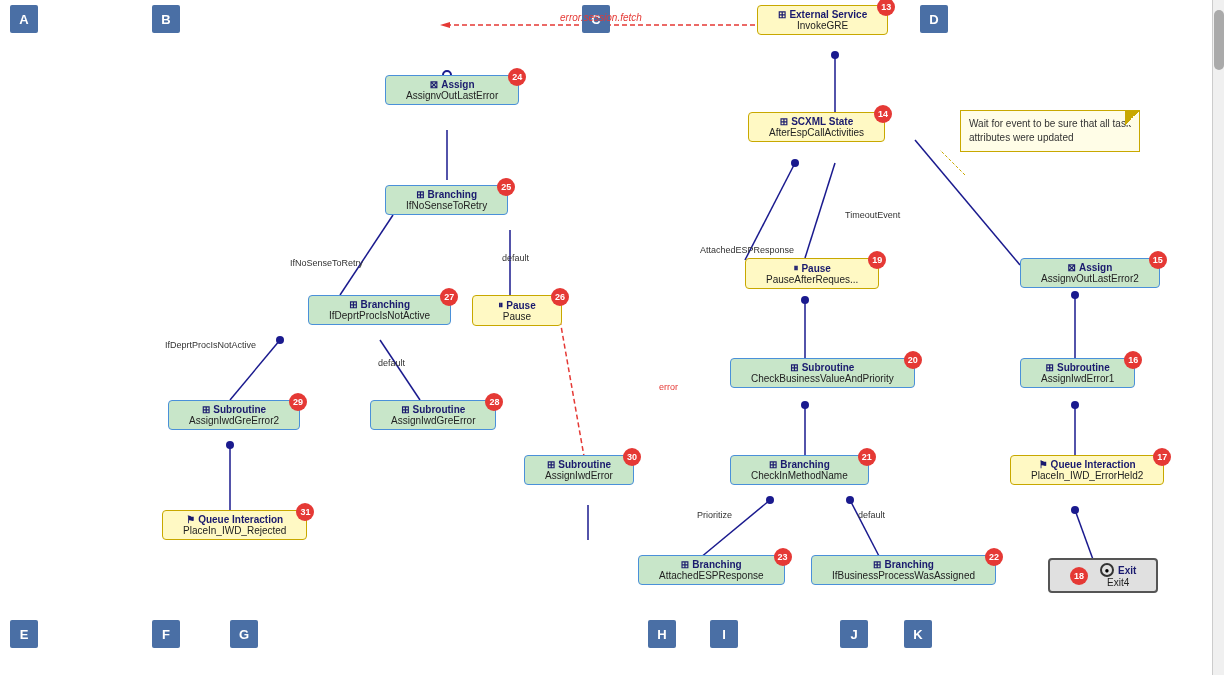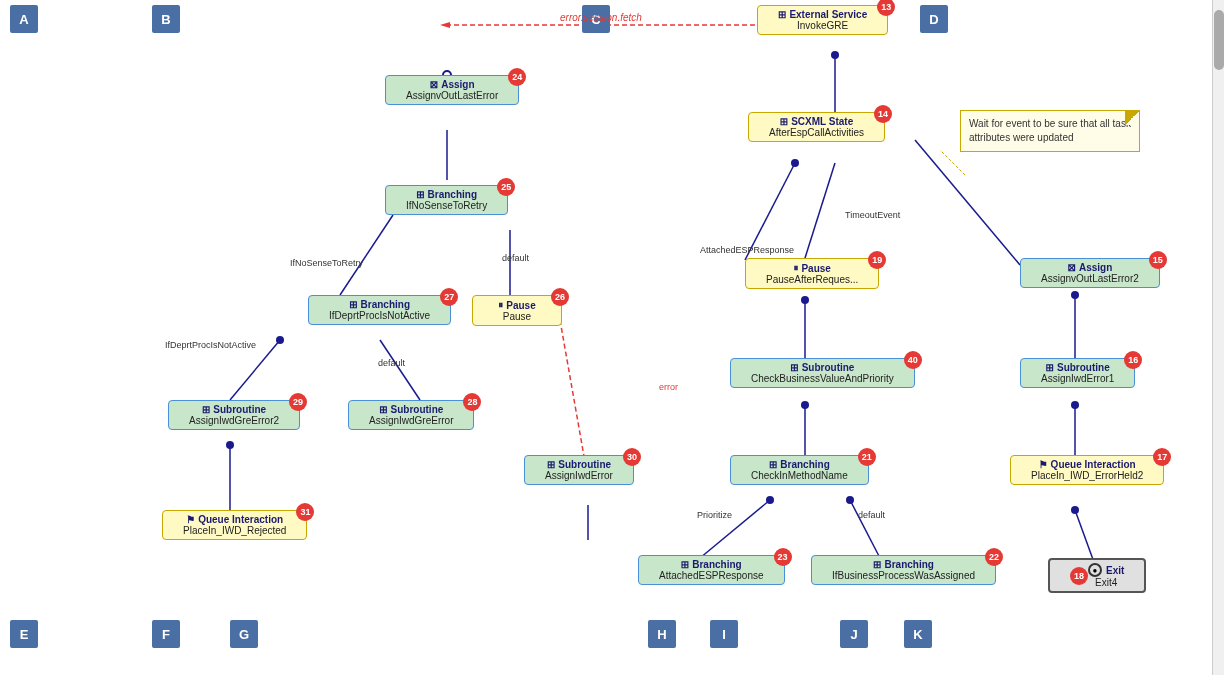--- a/index.html
+++ b/index.html
@@ -297,21 +297,21 @@
     <div class="node-box" style="min-width:110px;">
       <div class="badge">29</div>
       <div class="node-title">
         <span>⊞</span>
         <span>Subroutine</span>
       </div>
       <div class="node-label">AssignIwdGreError2</div>
     </div>
   </div>
 
-  <div class="node" style="left:348px;top:400px;border-radius:8px;">
+  <div class="node" style="left:370px;top:400px;border-radius:8px;">
     <div class="node-box" style="min-width:110px;">
       <div class="badge">28</div>
       <div class="node-title">
         <span>⊞</span>
         <span>Subroutine</span>
       </div>
       <div class="node-label">AssignIwdGreError</div>
     </div>
   </div>
 
@@ -347,21 +347,21 @@
       <div class="node-title">
         <span>⏸</span>
         <span>Pause</span>
       </div>
       <div class="node-label">PauseAfterReques...</div>
     </div>
   </div>
 
   <div class="node" style="left:730px;top:358px;">
     <div class="node-box" style="min-width:145px;">
-      <div class="badge">40</div>
+      <div class="badge">20</div>
       <div class="node-title">
         <span>⊞</span>
         <span>Subroutine</span>
       </div>
       <div class="node-label">CheckBusinessValueAndPriority</div>
     </div>
   </div>
 
   <div style="position:absolute;left:643px;top:382px;font-size:9px;color:#e53935;margin-left:16px;">error</div>
 
@@ -429,21 +429,21 @@
       <div class="badge">17</div>
       <div class="node-title">
         <span>⚑</span>
         <span>Queue Interaction</span>
       </div>
       <div class="node-label">PlaceIn_IWD_ErrorHeld2</div>
     </div>
   </div>
 
   <div class="node" style="left:1048px;top:558px;">
-    <div class="node-box exit-box" style="min-width:90px;display:flex;flex-direction:row;align-items:center;gap:0;">
+    <div class="node-box exit-box" style="min-width:90px;display:flex;flex-direction:row;align-items:center;gap:12px;">
       <div class="badge" style="position:relative;top:auto;right:auto;">18</div>
       <div style="display:flex;flex-direction:column;align-items:center;">
         <div style="display:flex;align-items:center;gap:4px;">
           <span style="width:14px;height:14px;border:2px solid #333;border-radius:50%;display:flex;align-items:center;justify-content:center;font-size:8px;">●</span>
           <span class="node-title">Exit</span>
         </div>
         <div class="node-label">Exit4</div>
       </div>
     </div>
   </div>

